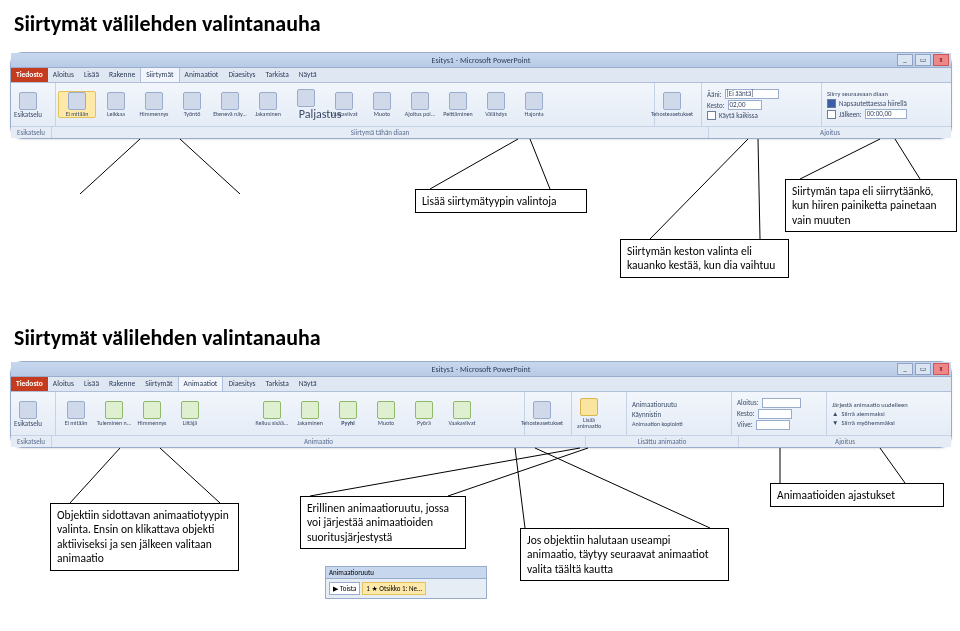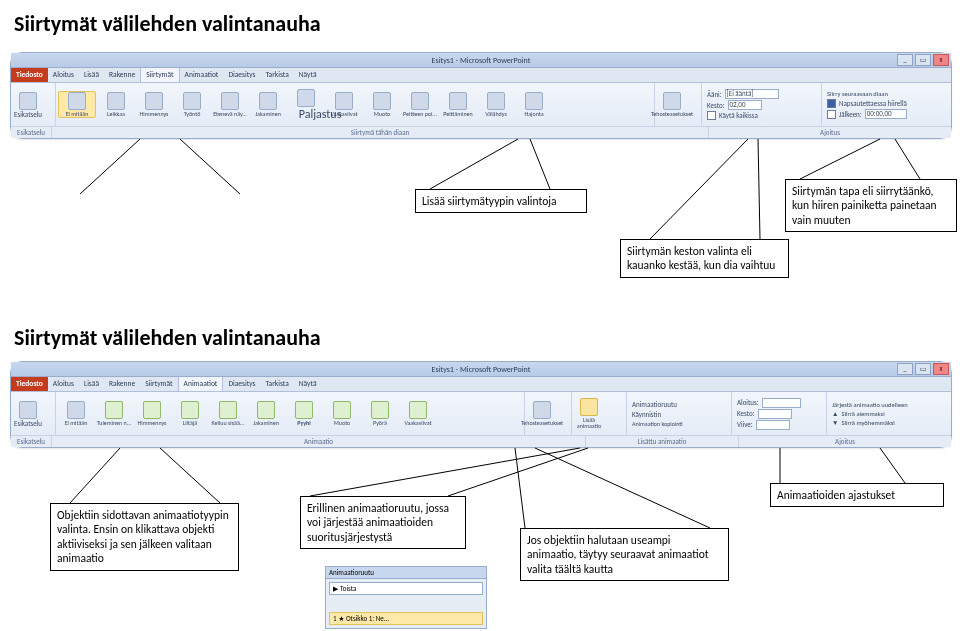--- a/index.html
+++ b/index.html
@@ -184,22 +184,22 @@
     font-size: 7px;
   }
   .panel-shot .hdr {
     background: #c7d7ee;
     border-bottom: 1px solid #9aaccb;
     padding: 1px 3px;
   }
   .panel-shot .body {
     padding: 3px;
     display: flex;
-    flex-direction: column;
-    gap: 17px;
+    flex-direction: row;
+    gap: 2px;
   }
   .panel-shot .btn {
     background: #fff;
     border: 1px solid #9aaccb;
     padding: 1px 3px;
   }
   .panel-shot .item {
     background: #ffe9a8;
     border: 1px solid #e4c25b;
     padding: 1px 3px;
@@ -270,21 +270,21 @@
           <div class="mini-btn" style="width: 36px;">
             <div class="ico"></div>
             <span style="font-size: 6px;">Vaakaviivat</span>
           </div>
           <div class="mini-btn" style="width: 36px;">
             <div class="ico"></div>
             <span style="font-size: 6px;">Muoto</span>
           </div>
           <div class="mini-btn" style="width: 36px;">
             <div class="ico"></div>
-            <span style="font-size: 6px;">Peitteen poi...</span>
+            <span style="font-size: 6px;">Ajoitus poi...</span>
           </div>
           <div class="mini-btn" style="width: 36px;">
             <div class="ico"></div>
             <span style="font-size: 6px;">Peittäminen</span>
           </div>
           <div class="mini-btn" style="width: 36px;">
             <div class="ico"></div>
             <span style="font-size: 6px;">Välähdys</span>
           </div>
           <div class="mini-btn" style="width: 36px;">
@@ -395,21 +395,21 @@
             <span style="font-size: 6px;">Tuleminen n...</span>
           </div>
           <div class="mini-btn" style="width: 36px;">
             <div class="ico" style="background: rgb(223, 240, 208); border-color: rgb(143, 184, 107);"></div>
             <span style="font-size: 6px;">Himmennys</span>
           </div>
           <div class="mini-btn" style="width: 36px;">
             <div class="ico" style="background: rgb(223, 240, 208); border-color: rgb(143, 184, 107);"></div>
             <span style="font-size: 6px;">Liitäjä</span>
           </div>
-          <div class="mini-btn" style="width: 36px;">
+          <div class="mini-btn" style="width: 36px; margin-left: 44px;">
             <div class="ico" style="background: rgb(223, 240, 208); border-color: rgb(143, 184, 107);"></div>
             <span style="font-size: 6px;">Kelluu sisää...</span>
           </div>
           <div class="mini-btn" style="width: 36px;">
             <div class="ico" style="background: rgb(223, 240, 208); border-color: rgb(143, 184, 107);"></div>
             <span style="font-size: 6px;">Jakaminen</span>
           </div>
           <div class="mini-btn" style="width: 36px; font-weight: bold;">
             <div class="ico" style="background: rgb(223, 240, 208); border-color: rgb(143, 184, 107);"></div>
             <span style="font-size: 6px;">Pyyhi</span>

